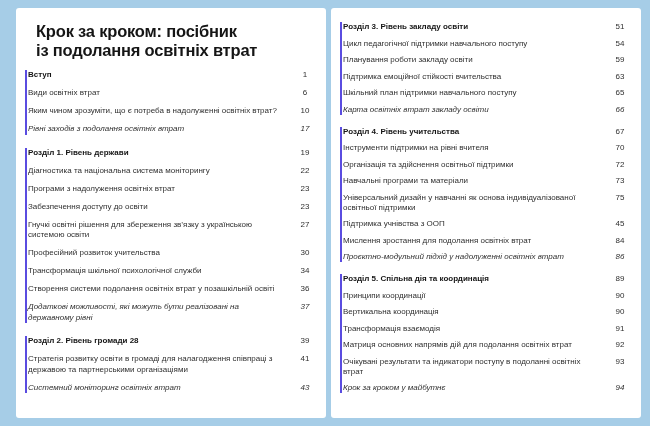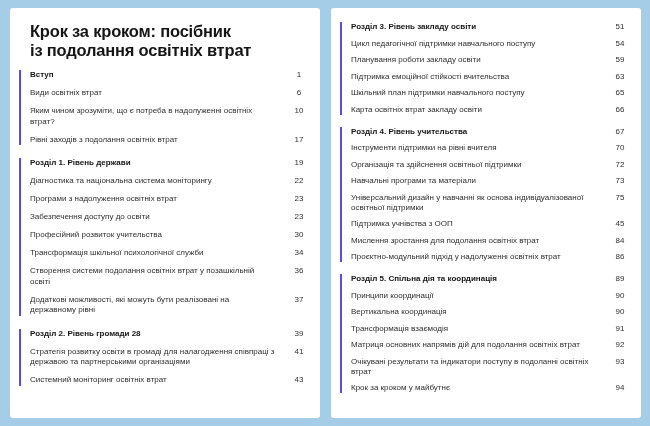--- a/index.html
+++ b/index.html
@@ -19,51 +19,51 @@
   .page {
     position: absolute;
     top: 8px;
     height: 410px;
     width: 310px;
     background: var(--page, #ffffff);
     border-radius: 3px;
     box-sizing: border-box;
     padding: 14px 14px 6px 20px;
   }
-  .page.left  { left: 10px; }
+  .page.left  { left: 16px; }
   .page.right { left: 331px; }
 
   .doc-title {
     margin: 0 0 10px 0;
     font-size: 16.5px;
     line-height: 19px;
     font-weight: 700;
     color: var(--heading, #151515);
     letter-spacing: -0.2px;
   }
   .toc-group {
     border-left: 2px solid var(--accent, #5a4ce0);
-    padding-left: 9px;
+    padding-left: 1px;
     margin-left: -11px;
     margin-bottom: 12px;
   }
   .page.left .toc-group { margin-bottom: 13px; }
   .toc-group:last-child { margin-bottom: 12px; }
 
   .toc-row {
     display: flex;
     justify-content: space-between;
     align-items: flex-start;
     margin-bottom: 6.5px;
     color: var(--text, #2f2f2f);
     font-size: 8px;
     line-height: 10px;
   }
   .page.left .toc-row { margin-bottom: 7.5px; line-height: 10.5px; }
-  .toc-row:last-child { margin-bottom: 0; }
+  .toc-row:last-child { margin-bottom: 0; font-style: italic; }
   .toc-row.bold .toc-label {
     font-weight: 700;
     color: var(--heading, #151515);
   }
   .toc-label {
     flex: 1 1 auto;
     padding-right: 16px;
   }
   .toc-page {
     flex: 0 0 auto;
@@ -111,20 +111,24 @@
           </div>
           <div class="toc-row">
             <span class="toc-label">Програми з надолуження освітніх втрат</span>
             <span class="toc-page">23</span>
           </div>
           <div class="toc-row">
             <span class="toc-label">Забезпечення доступу до освіти</span>
             <span class="toc-page">23</span>
           </div>
           <div class="toc-row">
+            <span class="toc-label">Гнучкі освітні рішення для збереження зв’язку з українською системою освіти</span>
+            <span class="toc-page">27</span>
+          </div>
+          <div class="toc-row">
             <span class="toc-label">Професійний розвиток учительства</span>
             <span class="toc-page">30</span>
           </div>
           <div class="toc-row">
             <span class="toc-label">Трансформація шкільної психологічної служби</span>
             <span class="toc-page">34</span>
           </div>
           <div class="toc-row">
             <span class="toc-label">Створення системи подолання освітніх втрат у позашкільній освіті</span>
             <span class="toc-page">36</span>

